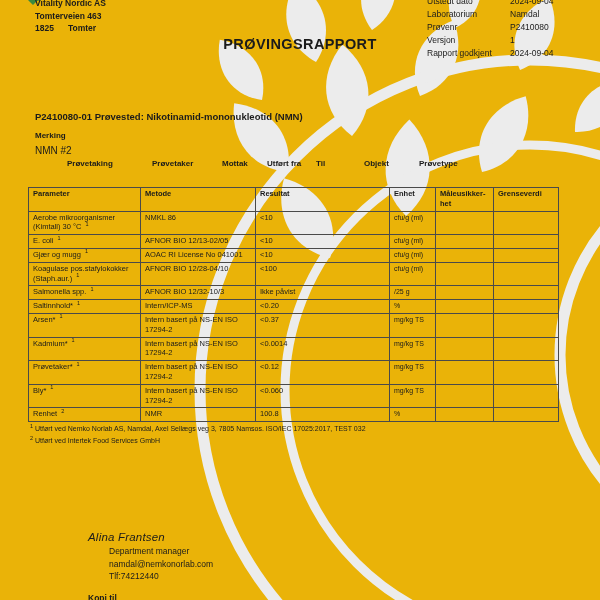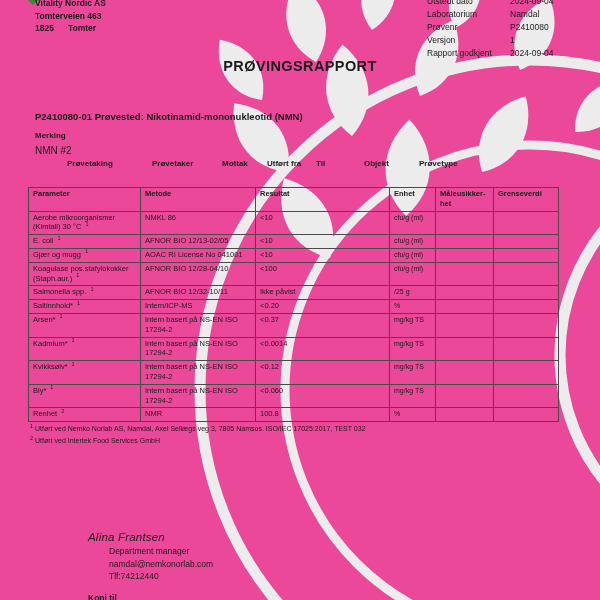--- a/index.html
+++ b/index.html
@@ -1,29 +1,29 @@
 <!DOCTYPE html>
 <html><head>
 <meta charset="utf-8">
 <style>
   html,body{margin:0;padding:0;}
   body{font-family:"Liberation Sans","DejaVu Sans",sans-serif;background:#fff;}
-  .page{position:relative;width:600px;height:600px;background:#ec4899;overflow:hidden;color:#1b1b1b;}
+  .page{position:relative;width:600px;height:600px;background:#eab308;overflow:hidden;color:#1b1b1b;}
   .wm{position:absolute;left:0;top:0;z-index:0;}
   .content{position:absolute;left:0;top:0;width:600px;height:600px;z-index:1;}
 
   .sender{position:absolute;left:35px;top:-3px;font-size:8.5px;font-weight:bold;line-height:12.5px;}
   .sender .city{margin-left:14px;}
 
   .meta{position:absolute;left:427px;top:-5px;font-size:8.5px;line-height:13px;}
   .meta-row{display:flex;}
   .meta-label{width:83px;}
   .meta-value{white-space:nowrap;}
 
-  .title{position:absolute;left:0;top:58px;width:600px;text-align:center;
+  .title{position:absolute;left:0;top:36px;width:600px;text-align:center;
          font-size:14.5px;font-weight:bold;letter-spacing:.4px;}
 
   .sample-heading{position:absolute;left:35px;top:111px;font-size:9.5px;font-weight:bold;}
   .marking-label{position:absolute;left:35px;top:131px;font-size:8px;font-weight:bold;}
   .marking-value{position:absolute;left:35px;top:145px;font-size:10px;}
 
   .info-table{position:absolute;left:33px;top:157px;display:flex;flex-direction:row;margin-left:34px;}
   .info-row{display:flex;}
   .info-cell{font-size:7.5px;line-height:13px;}
   .info-head .info-cell{font-size:8px;font-weight:bold;}
@@ -176,21 +176,21 @@
           <tr>
             <td class="col-parameter"><span>Koagulase pos.stafylokokker (Staph.aur.)</span><sup>1</sup></td>
             <td class="col-metode"><span>AFNOR BIO 12/28-04/10</span></td>
             <td class="col-resultat"><span>&lt;100</span></td>
             <td class="col-enhet"><span>cfu/g (ml)</span></td>
             <td class="col-maleusikkerhet"><span></span></td>
             <td class="col-grenseverdi"><span></span></td>
           </tr>
           <tr>
             <td class="col-parameter"><span>Salmonella spp.</span><sup>1</sup></td>
-            <td class="col-metode"><span>AFNOR BIO 12/32-10/11</span></td>
+            <td class="col-metode"><span>AFNOR BIO 12/32-10/3</span></td>
             <td class="col-resultat"><span>Ikke påvist</span></td>
             <td class="col-enhet"><span>/25 g</span></td>
             <td class="col-maleusikkerhet"><span></span></td>
             <td class="col-grenseverdi"><span></span></td>
           </tr>
           <tr>
             <td class="col-parameter"><span>Saltinnhold*</span><sup>1</sup></td>
             <td class="col-metode"><span>Intern/ICP-MS</span></td>
             <td class="col-resultat"><span>&lt;0.20</span></td>
             <td class="col-enhet"><span>%</span></td>
@@ -207,21 +207,21 @@
           </tr>
           <tr>
             <td class="col-parameter"><span>Kadmium*</span><sup>1</sup></td>
             <td class="col-metode"><span>Intern basert på NS-EN ISO 17294-2</span></td>
             <td class="col-resultat"><span>&lt;0.0014</span></td>
             <td class="col-enhet"><span>mg/kg TS</span></td>
             <td class="col-maleusikkerhet"><span></span></td>
             <td class="col-grenseverdi"><span></span></td>
           </tr>
           <tr>
-            <td class="col-parameter"><span>Kvikksølv*</span><sup>1</sup></td>
+            <td class="col-parameter"><span>Prøvetaker*</span><sup>1</sup></td>
             <td class="col-metode"><span>Intern basert på NS-EN ISO 17294-2</span></td>
             <td class="col-resultat"><span>&lt;0.12</span></td>
             <td class="col-enhet"><span>mg/kg TS</span></td>
             <td class="col-maleusikkerhet"><span></span></td>
             <td class="col-grenseverdi"><span></span></td>
           </tr>
           <tr>
             <td class="col-parameter"><span>Bly*</span><sup>1</sup></td>
             <td class="col-metode"><span>Intern basert på NS-EN ISO 17294-2</span></td>
             <td class="col-resultat"><span>&lt;0.060</span></td>

